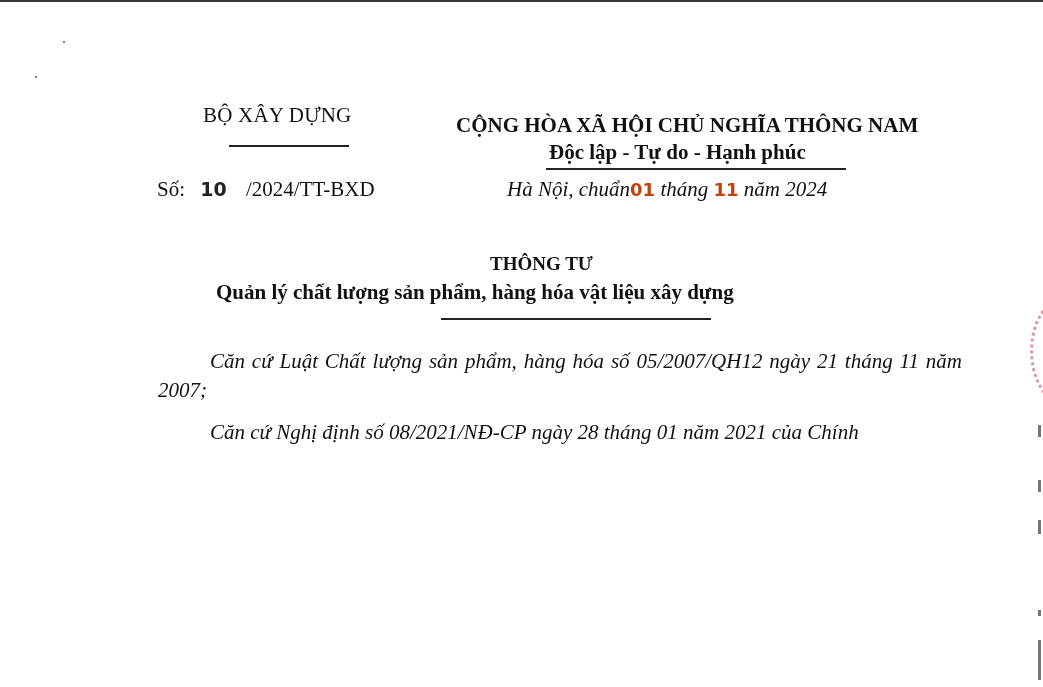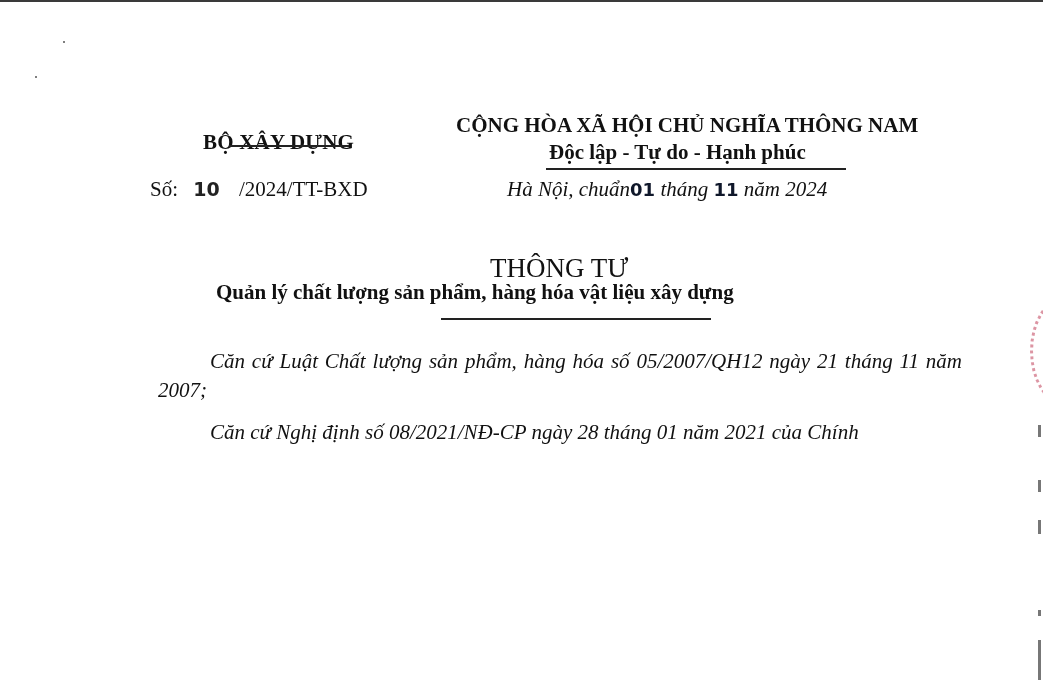--- a/index.html
+++ b/index.html
@@ -5,30 +5,30 @@
   html, body { margin: 0; padding: 0; }
   body {
     width: 1043px; height: 687px; overflow: hidden; position: relative;
     background: #ffffff;
     font-family: "Liberation Serif", "DejaVu Serif", serif;
     color: #111;
   }
   .topbar { position: absolute; left: 0; top: 0; width: 1043px; height: 2px; background: #3a3a3a; }
   .speck { position: absolute; width: 2px; height: 2px; background: #555; border-radius: 50%; }
   .abs { position: absolute; white-space: nowrap; }
-  .ministry { left: 203px; top: 130px; font-weight: bold; font-size: 21px; letter-spacing: 0.2px; }
+  .ministry { left: 203px; top: 103px; font-weight: normal; font-size: 21px; letter-spacing: 0.2px; }
   .ministry-rule { position: absolute; left: 229px; top: 145px; width: 120px; height: 1.5px; background: #222; }
   .nation { left: 456px; top: 113px; font-weight: bold; font-size: 21px; }
   .motto { left: 549px; top: 140px; font-weight: bold; font-size: 21px; }
   .motto-rule { position: absolute; left: 546px; top: 168px; width: 300px; height: 1.5px; background: #222; }
-  .docnum { left: 150px; top: 177px; font-size: 21px; }
+  .docnum { left: 157px; top: 177px; font-size: 21px; }
   .handnum { font-family: "DejaVu Sans", sans-serif; font-weight: bold; font-size: 19px; color: #222; margin: 0 14px 0 10px; }
   .place-date { left: 507px; top: 177px; font-size: 21px; font-style: italic; }
-  .handdate { font-family: "DejaVu Sans", sans-serif; font-weight: bold; font-style: normal; font-size: 18px; color: #0f172a; }
-  .doctype { left: 490px; top: 253px; font-weight: normal; font-size: 27px; }
+  .handdate { font-family: "DejaVu Sans", sans-serif; font-weight: bold; font-style: normal; font-size: 18px; color: #c2410c; }
+  .doctype { left: 490px; top: 253px; font-weight: bold; font-size: 19px; }
   .subject { left: 216px; top: 280px; font-weight: bold; font-size: 21px; }
   .subject-rule { position: absolute; left: 441px; top: 318px; width: 270px; height: 1.5px; background: #222; }
   .body { position: absolute; left: 158px; top: 347px; width: 812px; font-size: 21px; font-style: italic; line-height: 29px; }
   .para { text-indent: 52px; margin: 0 8px 13px 0; text-align: justify; }
   .stamp {
     position: absolute; left: 1030px; top: 298px; width: 60px; height: 100px;
     border: 3px dotted #d98a9a; border-radius: 50%; opacity: 0.9;
   }
   .edge-mark { position: absolute; width: 3px; background: #777; }
 </style>

